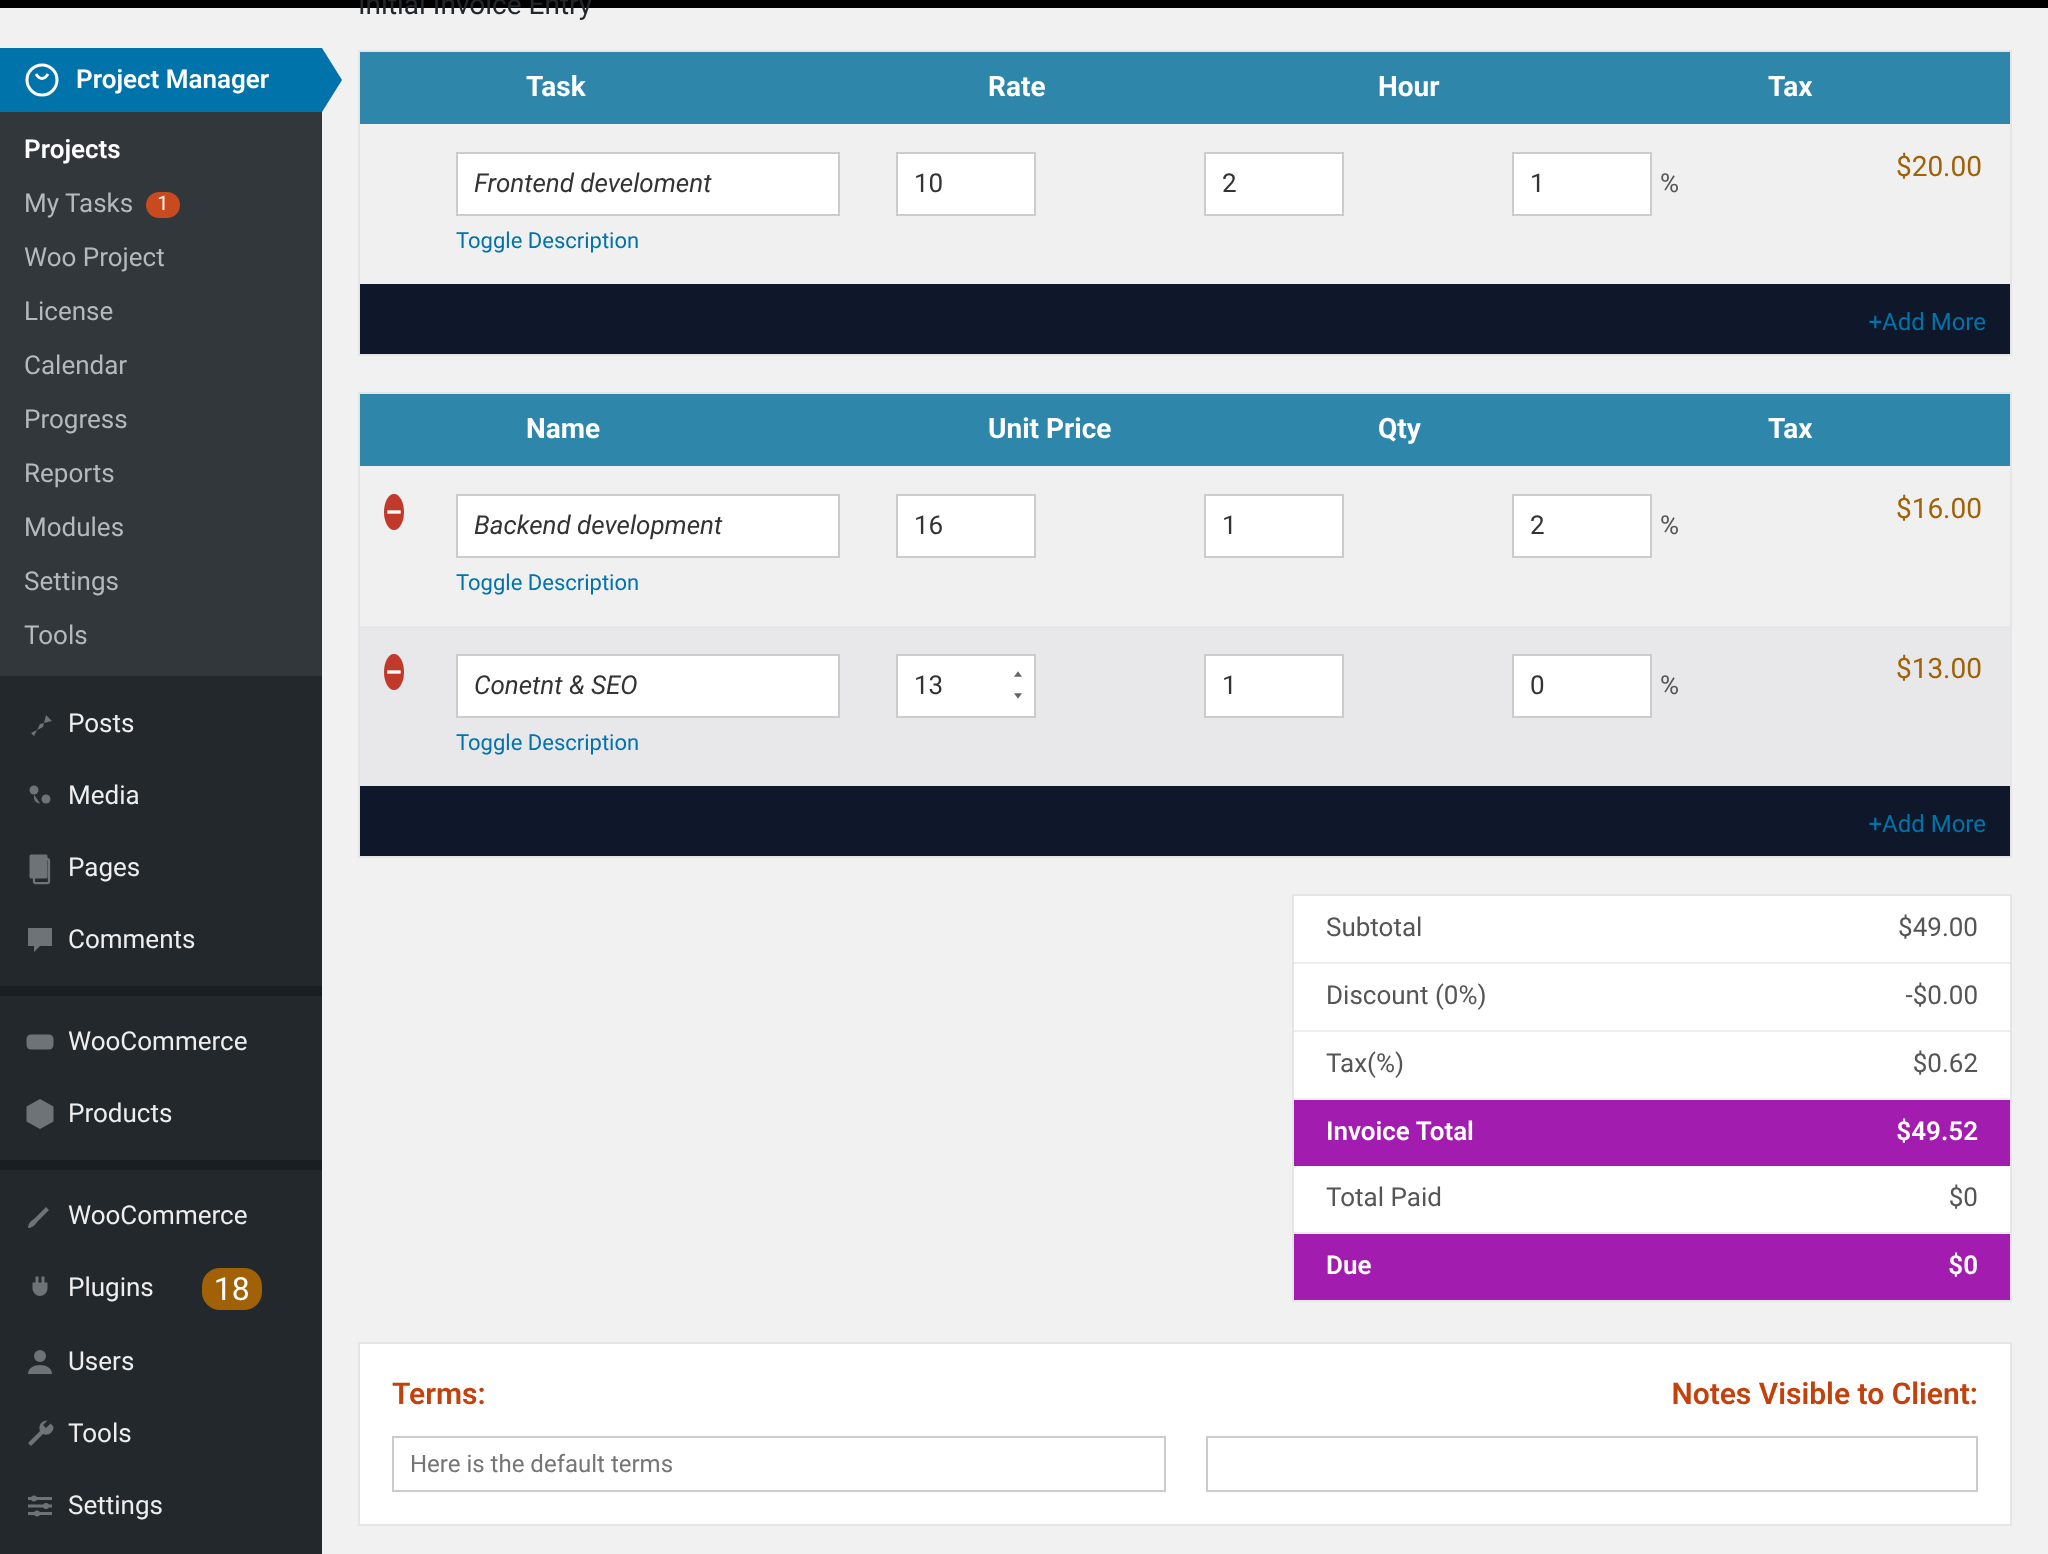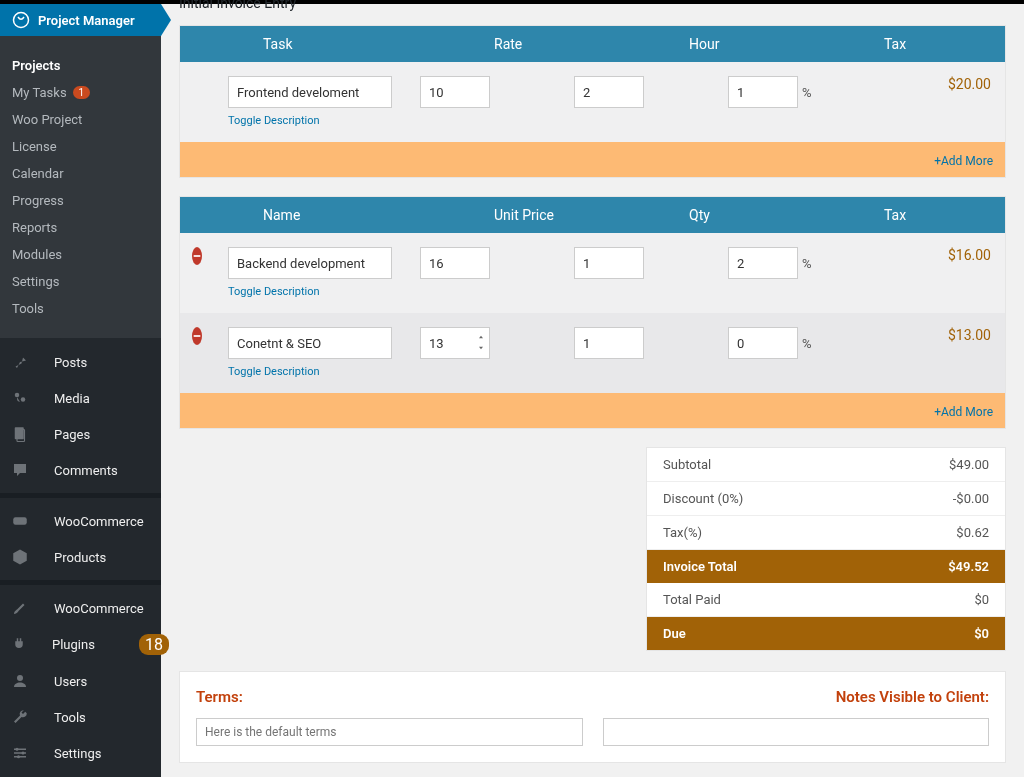--- a/index.html
+++ b/index.html
@@ -6,70 +6,70 @@
 body { background: #f1f1f1; width: 1024px; height: 777px; overflow: hidden; display: flex; flex-direction: column; }
 .topstrip { height: 4px; background: #000; }
 .main { display: flex; flex: 1; min-height: 0; align-items: flex-end; }
 
 
 .sidebar { width: 161px; background: #23282d; color: #eee; font-size: 13px; display: flex; flex-direction: column; }
 .sidebar .pm-header { background: #0073aa; padding: 7px 12px; display: flex; align-items: center; gap: 8px; position: relative; }
 .sidebar .pm-header .logo-icon svg { width: 18px; height: 18px; display: block; }
 .sidebar .pm-header .pm-title { color: #fff; font-weight: 600; font-size: 13px; }
 .sidebar .pm-header::after { content: ""; position: absolute; right: -10px; top: 0; width: 0; height: 0; border-top: 16px solid transparent; border-bottom: 16px solid transparent; border-left: 10px solid #0073aa; }
-.sidebar .submenu { background: #32373c; padding: 16px 0; }
+.sidebar .submenu { background: #32373c; padding: 6px 0; }
 .sidebar .submenu .subitem { padding: 6px 12px; color: #b4b9be; cursor: pointer; display: flex; align-items: center; }
 .sidebar .submenu .subitem.active { color: #fff; font-weight: 600; }
 .sidebar .submenu .badge { background: #ca4a1f; color: #fff; font-size: 10px; border-radius: 9px; padding: 1px 6px; margin-left: 6px; min-width: 16px; text-align: center; display: inline-block; }
 .sidebar .nav { padding: 6px 0; }
-.sidebar .nav .navitem { padding: 8px 10px; color: #eee; cursor: pointer; display: flex; align-items: center; gap: 24px; }
+.sidebar .nav .navitem { padding: 8px 10px; color: #eee; cursor: pointer; display: flex; align-items: center; gap: 4px; }
 .sidebar .nav .navitem .nicon { width: 20px; height: 20px; opacity: 0.6; display: flex; align-items: center; justify-content: center; }
 .sidebar .nav .navitem .nicon svg { width: 18px; height: 18px; fill: #a0a5aa; }
 .sidebar .nav .navitem .badge { background: #a16207; color: #fff; font-size: 16px; border-radius: 9px; padding: 1px 6px; margin-left: 20px; }
 .sidebar .nav .sep { height: 5px; background: #191e23; margin: 5px 0; }
 
 
 .content { flex: 1; padding: 14px 18px; overflow-y: auto; color: #32373c; }
 .content h2.page-title { font-size: 14px; font-weight: 400; color: #23282d; margin-bottom: 14px; }
 
 .table-block { background: #fff; border: 1px solid #e5e5e5; margin-bottom: 18px; }
-.thead { display: flex; background: #2e86ab; color: #fff; font-weight: 400; font-size: 14px; padding: 10px 0; gap: 41px; }
+.thead { display: flex; background: #2e86ab; color: #fff; font-weight: 700; font-size: 14px; padding: 10px 0; gap: 41px; }
 .thead .th, .trow .td { padding: 0 14px; }
 .trow { display: flex; align-items: flex-start; padding: 14px 0; background: #f0f0f1; position: relative; }
 .trow.alt { background: #e8e8ea; }
 .col-handle { width: 34px; display: flex; justify-content: center; padding-top: 10px; }
 .col-task { flex: 0 0 190px; }
 .col-rate { flex: 0 0 154px; }
 .col-hour { flex: 0 0 154px; }
 .col-tax { flex: 0 0 180px; }
 .col-total { flex: 1; text-align: right; padding-right: 16px; font-size: 14px; color: #a16207; }
 .thead .col-total { color: #fff; }
 .col-tax .taxwrap { display: flex; align-items: center; gap: 4px; }
 .col-tax .taxwrap .pct { color: #555; font-size: 13px; }
 
 .remove-btn { width: 18px; height: 18px; border-radius: 50%; background: #c0392b; cursor: pointer; display: flex; align-items: center; justify-content: center; }
 .remove-btn svg { width: 10px; height: 10px; fill: #fff; }
 
 input.txt { border: 1px solid #ccc; background: #fff; font-size: 13px; padding: 6px 8px; height: 32px; width: 100%; color: #333; }
-.col-task input.txt { width: 164px; }
+.col-task input.txt { width: 192px; font-style: italic; }
 .col-rate input.txt, .col-hour input.txt, .col-tax input.txt { width: 70px; }
 .col-rate .spinwrap { position: relative; width: 70px; }
 .spinwrap input.txt { padding-right: 18px; }
 .spinwrap .spins { position: absolute; right: 3px; top: 5px; display: flex; flex-direction: column; gap: 1px; }
 .spinwrap .spins .sp { width: 12px; height: 10px; cursor: pointer; display: flex; align-items: center; justify-content: center; }
 .spinwrap .spins .sp svg { width: 8px; height: 8px; fill: #666; }
 
 .toggle-link { color: #0073aa; font-size: 11px; margin-top: 6px; cursor: pointer; display: inline-block; }
-.addmore { text-align: right; padding: 8px 12px; background: #fdba74; }
+.addmore { text-align: right; padding: 8px 12px; background: #0f172a; }
 .addmore a { color: #0073aa; font-size: 12px; text-decoration: none; cursor: pointer; }
 
 
 .summary { margin-left: auto; width: 360px; background: #fff; border: 1px solid #e5e5e5; }
 .summary .srow { display: flex; justify-content: space-between; padding: 9px 16px; color: #555; font-size: 13px; border-bottom: 1px solid #eee; }
-.summary .srow.hi { background: #a16207; color: #fff; font-weight: 600; border: none; }
+.summary .srow.hi { background: #a21caf; color: #fff; font-weight: 600; border: none; }
 .summary .srow .slabel { }
 .summary .srow .sval { }
 
 
 .footer-sections { display: flex; gap: 20px; margin-top: 20px; background: #fff; border: 1px solid #e5e5e5; padding: 16px; }
 .footer-sections .sec { flex: 1; }
 .footer-sections .sec.right { text-align: right; }
 .footer-sections h3 { font-size: 15px; font-weight: 600; margin-bottom: 12px; color: #c2410c; }
 .footer-sections textarea, .footer-sections input.terms-inp { width: 100%; border: 1px solid #ccc; padding: 6px 8px; font-size: 12px; color: #888; height: 28px; }
 </style>

